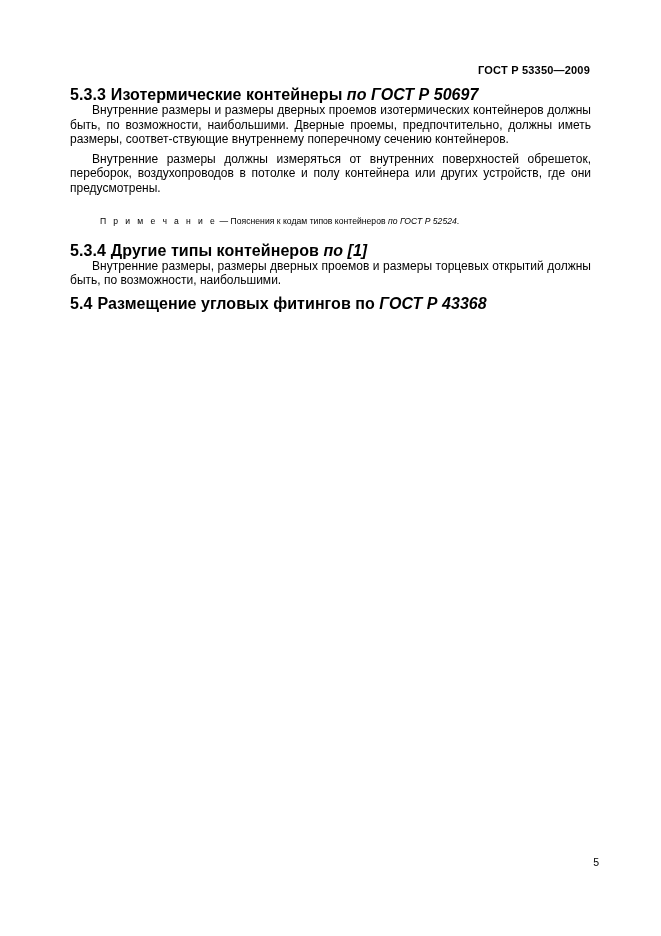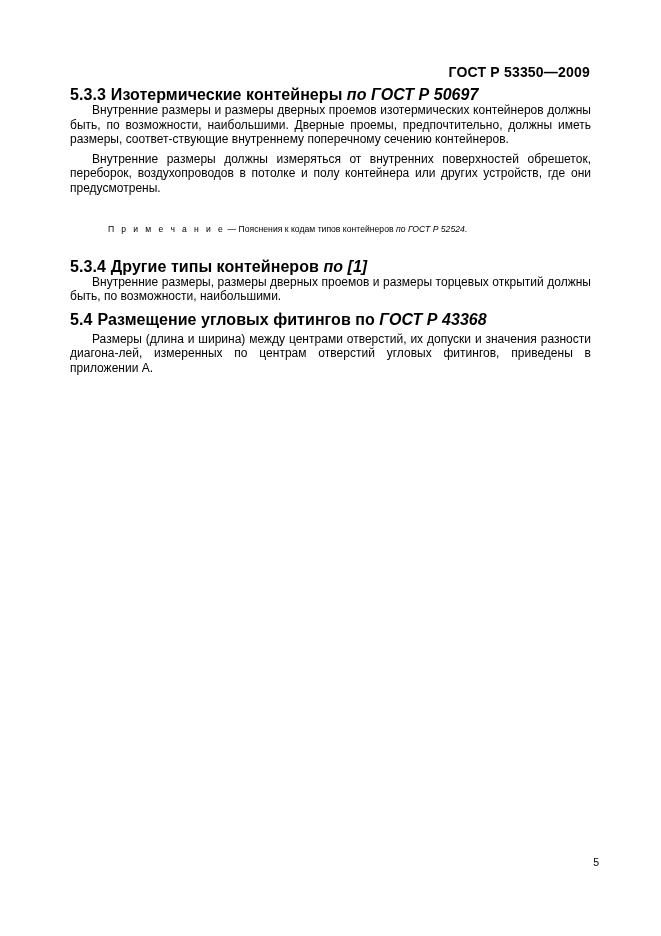--- a/index.html
+++ b/index.html
@@ -21,21 +21,21 @@
     width: 661px;
     height: 936px;
     background: #ffffff;
   }
   .header {
     position: absolute;
     left: 70px;
     top: 64px;
     width: 520px;
     text-align: right;
-    font-size: 14px;
+    font-size: 11px;
     font-weight: bold;
     letter-spacing: 0.2px;
   }
   .content {
     position: absolute;
     left: 70px;
     top: 88px;
     width: 521px;
   }
   h3.sec {
@@ -58,21 +58,21 @@
     text-align: justify;
     text-indent: 22px;
     letter-spacing: 0.01px;
     -webkit-hyphens: manual;
     hyphens: manual;
   }
   p.body.first-after-head {
     margin-top: 1px;
   }
   .note {
-    margin: 16px;
+    margin: 8px;
     font-size: 8.6px;
     line-height: 14px;
     text-indent: 22px;
     letter-spacing: 0.02px;
   }
   .note .spaced {
     letter-spacing: 2.4px;
   }
   .note .ital {
     font-style: italic;
@@ -115,19 +115,18 @@
       <span class="num">5.3.4</span><span>Другие типы контейнеров </span><span class="ital">по [1]</span>
     </h3>
     <p class="body first-after-head">Внутренние размеры, размеры дверных проемов и размеры торцевых открытий должны быть, по возможности, наибольшими.</p>
 
     <div class="block-gap-md"></div>
 
     <h3 class="sec">
       <span class="num">5.4</span><span>Размещение угловых фитингов по </span><span class="ital">ГОСТ Р 43368</span>
     </h3>
     <div class="block-gap-sm"></div>
-    <p class="body">Размеры (длина и ширина) между центрами отверстий, их допуски и значения разности диагона-лей, измеренных по центрам отверстий угловых фитингов, приведены в приложении А.</p>
 
   </div>
 
   <div class="pagenum">5</div>
 
 </div>
 
 </body></html>

